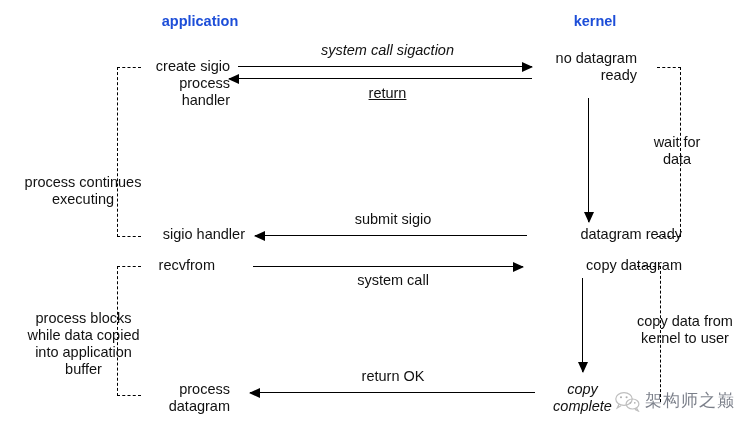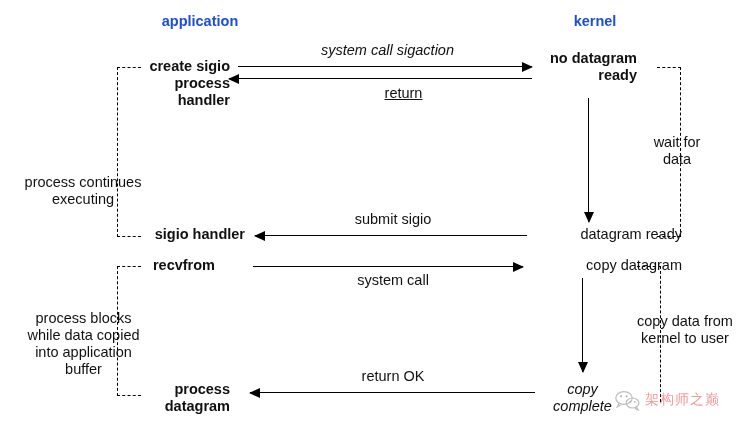--- a/index.html
+++ b/index.html
@@ -22,21 +22,21 @@
     line-height: 17px;
     white-space: pre-line;
     color: #111111;
   }
   .col-title {
     position: absolute;
     font-size: 14.5px;
     font-weight: bold;
     color: #1d4ed8;
   }
-  .ta-right { text-align: right; font-weight: bold; }
+  .ta-right { text-align: right; }
   .ta-left  { text-align: right; }
   .ta-center{ text-align: center; }
 
   
   .harrow {
     position: absolute;
     height: 0;
     border-top: 1.6px solid #000;
   }
   .harrow::after {
@@ -102,22 +102,22 @@
   
   #watermark {
     position: absolute;
     display: flex;
     align-items: center;
     gap: 5px;
     opacity: .55;
   }
   #watermark .wm-text {
     font-family: Liberation Serif, serif;
-    font-size: 14px;
-    color: #ef4444;
+    font-size: 17px;
+    color: #0f172a;
     letter-spacing: 1px;
   }
   .wm-logo { display:block; }
 </style>
 </head>
 <body>
 
 <div id="diagram-root">
 
   <div class="col-title ta-center" style="left:130px; top:13px; width:140px;">application</div>
@@ -164,21 +164,21 @@
   <div class="lbl ta-center" style="left:614px; top:313px; width:142px;">copy data from
 kernel to user</div>
 
   <div class="lbl ta-center" style="left:545px; top:381px; width:75px;font-style:italic;">copy
 complete</div>
 
   <div class="harrow to-right" style="left:238px; top:66px; width:294px;"></div>
   <div class="lbl ta-center" style="left:250px; top:42px; width:275px;font-style:italic;">system call sigaction</div>
 
   <div class="harrow to-left" style="left:229px; top:78px; width:303px;"></div>
-  <div class="lbl ta-center" style="left:266px; top:85px; width:275px;text-decoration:underline;">return</div>
+  <div class="lbl ta-center" style="left:250px; top:85px; width:275px;text-decoration:underline;">return</div>
 
   <div class="harrow to-left" style="left:255px; top:235px; width:272px;"></div>
   <div class="lbl ta-center" style="left:262px; top:211px; width:262px;">submit sigio</div>
 
   <div class="harrow to-right" style="left:253px; top:266px; width:270px;"></div>
   <div class="lbl ta-center" style="left:262px; top:272px; width:262px;">system call</div>
 
   <div class="harrow to-left" style="left:250px; top:392px; width:285px;"></div>
   <div class="lbl ta-center" style="left:262px; top:368px; width:262px;">return OK</div>
 

